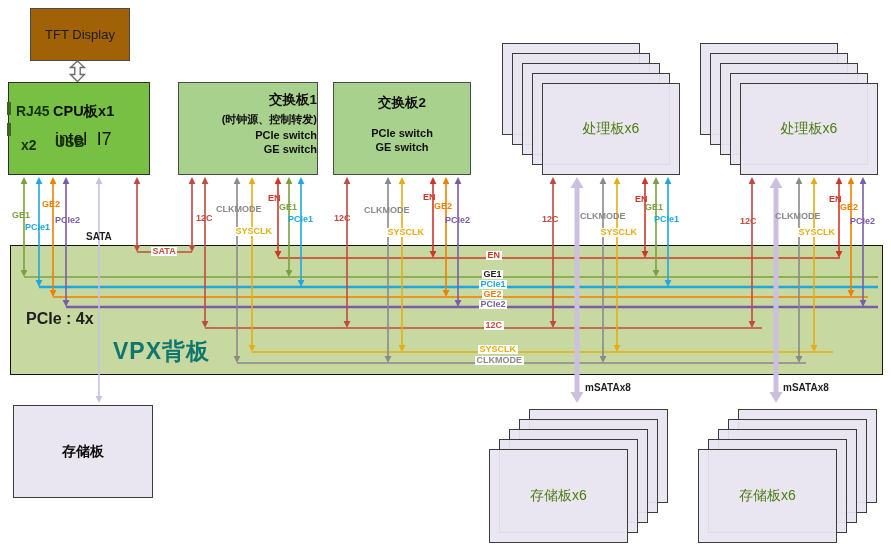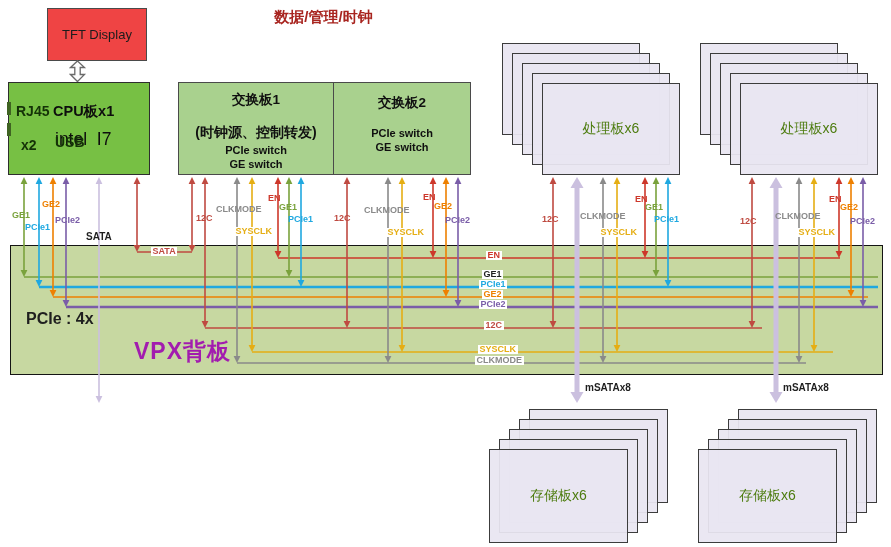--- a/index.html
+++ b/index.html
@@ -5,45 +5,45 @@
   html,body{margin:0;padding:0;background:#fff;}
   .stage{position:relative;width:891px;height:547px;background:#ffffff;
          font-family:"Liberation Sans","DejaVu Sans",sans-serif;overflow:hidden;}
   .box{position:absolute;box-sizing:border-box;}
   
   .title-block{position:absolute;left:236px;top:8px;width:175px;text-align:center;
                color:#a8241f;font-weight:700;z-index:4;}
   .title-l1{font-size:15px;}
   .title-l2{font-size:15px;letter-spacing:7px;margin-top:3px;}
   
-  .tft{left:30px;top:8px;width:100px;height:53px;background:#ef4444;border:1.5px solid #4a4a4a;
-       display:flex;align-items:center;justify-content:center;font-size:13px;color:#1c1c1c;z-index:4;margin-left:17px;}
+  .tft{left:30px;top:8px;width:100px;height:53px;background:#a16207;border:1.5px solid #4a4a4a;
+       display:flex;align-items:center;justify-content:center;font-size:13px;color:#1c1c1c;z-index:4;}
   .updown{position:absolute;left:69px;top:60px;z-index:4;}
   
   .cpu{left:8px;top:82px;width:142px;height:93px;background:#77c044;border:1.5px solid #2e2e2e;z-index:4;}
   .cpu-title{position:absolute;left:44px;top:19px;font-size:14.5px;font-weight:700;color:#0d0d0d;}
   .cpu-sub{position:absolute;left:46px;top:46px;font-size:17.5px;font-weight:500;color:#0d0d0d;white-space:pre;}
   .port{position:absolute;font-size:14px;font-weight:700;color:#143207;}
   .p-rj45{left:7px;top:20px;}
   .p-usb{left:10px;top:51px;padding-left:36px;}
   .p-usb2{left:12px;top:54px;}
   .cpu .tab{position:absolute;left:-2px;width:4px;height:13px;background:#3f6322;}
   .tab1{top:19px;} .tab2{top:40px;}
   
   .sw{height:93px;background:#a9d18e;border:1.5px solid #4a4a4a;display:flex;flex-direction:column;
       align-items:center;color:#101010;z-index:4;}
-  .sw1{left:178px;top:82px;width:156px;padding-top:8px;}
+  .sw1{left:178px;top:82px;width:140px;padding-top:8px;align-items:flex-end;}
   .sw2{left:333px;top:82px;width:138px;padding-top:11px;}
   .sw .t{font-size:13.5px;font-weight:700;}
-  .sw .s{font-size:14px;font-weight:600;margin-top:15px;}
+  .sw .s{font-size:11px;font-weight:600;margin-top:3px;}
   .sw .l{font-size:11px;font-weight:700;margin-top:2px;}
   .sw2 .l.first{margin-top:15px;}
   
   .backplane{left:10px;top:245px;width:873px;height:130px;background:#c7d8a1;border:1.6px solid #141414;z-index:1;}
-  .bp-label{position:absolute;left:102px;top:90px;font-size:23px;font-weight:700;color:#a21caf;letter-spacing:1px;margin-left:21px;}
+  .bp-label{position:absolute;left:102px;top:90px;font-size:23px;font-weight:700;color:#0f766e;letter-spacing:1px;}
   
   .storage1{left:13px;top:405px;width:140px;height:93px;background:#eae6f1;border:1.5px solid #3c3c3c;
             display:flex;align-items:center;justify-content:center;font-size:14px;font-weight:700;color:#0c0c0c;z-index:2;}
   
   .board{position:absolute;background:rgba(233,229,241,0.94);border:1.5px solid #3c3c3c;box-sizing:border-box;}
   .board-label{width:100%;height:100%;display:flex;align-items:center;justify-content:center;
                font-size:14px;font-weight:400;color:#4d7c0f;}
   
   #wires{position:absolute;left:0;top:0;z-index:2;pointer-events:none;}
   #labels{position:absolute;inset:0;z-index:3;pointer-events:none;}
@@ -203,21 +203,20 @@
       <span class="sig bg" style="left: 479px; top: 300px; color: rgb(122, 93, 168); font-size: 9px;">PCIe2</span>
       <span class="sig bg" style="left: 484px; top: 321px; color: rgb(191, 74, 65); font-size: 9px;">12C</span>
       <span class="sig bg" style="left: 478px; top: 345px; color: rgb(229, 174, 20); font-size: 9px;">SYSCLK</span>
       <span class="sig bg" style="left: 475px; top: 356px; color: rgb(138, 138, 138); font-size: 9px;">CLKMODE</span>
       <span class="sig" style="left: 26px; top: 311px; color: rgb(31, 31, 31); font-size: 16px;">PCIe : 4x</span>
       <span class="sig" style="left: 585px; top: 383px; color: rgb(31, 31, 31); font-size: 10px; font-weight: 600;">mSATAx8</span>
       <span class="sig" style="left: 783px; top: 383px; color: rgb(31, 31, 31); font-size: 10px; font-weight: 600;">mSATAx8</span>
     </div>
 
   <div class="title-block">
-    <div class="title-l1">数据/管理/时钟</div>
   </div>
 
   <div class="box tft">
     <span>TFT Display</span>
   </div>
 
   <svg class="updown" width="18" height="23">
     <polygon points="8.5,1 15.5,7.5 11.2,7.5 11.2,14.5 15.5,14.5 8.5,21.5 1.5,14.5 5.8,14.5 5.8,7.5 1.5,7.5" fill="#fdfdfd" stroke="#6a6a6a" stroke-width="1.3"></polygon>
   </svg>
 
@@ -241,20 +240,23 @@
   <div class="box sw sw2">
     <div class="t">交换板2</div>
     <div class="l first">PCIe switch</div>
     <div class="l">GE switch</div>
   </div>
 
   <div class="box backplane">
     <div class="bp-label">VPX背板</div>
   </div>
 
+  <div class="box storage1">
+    <span>存储板</span>
+  </div>
 
   <div id="stacks">
       <div class="board" style="left: 502px; top: 43px; width: 138px; height: 92px;"></div>
       <div class="board" style="left: 512px; top: 53px; width: 138px; height: 92px;"></div>
       <div class="board" style="left: 522px; top: 63px; width: 138px; height: 92px;"></div>
       <div class="board" style="left: 532px; top: 73px; width: 138px; height: 92px;"></div>
       <div class="board" style="left: 542px; top: 83px; width: 138px; height: 92px;">
         <div class="board-label">处理板x6</div>
       </div>
       <div class="board" style="left: 700px; top: 43px; width: 138px; height: 92px;"></div>

